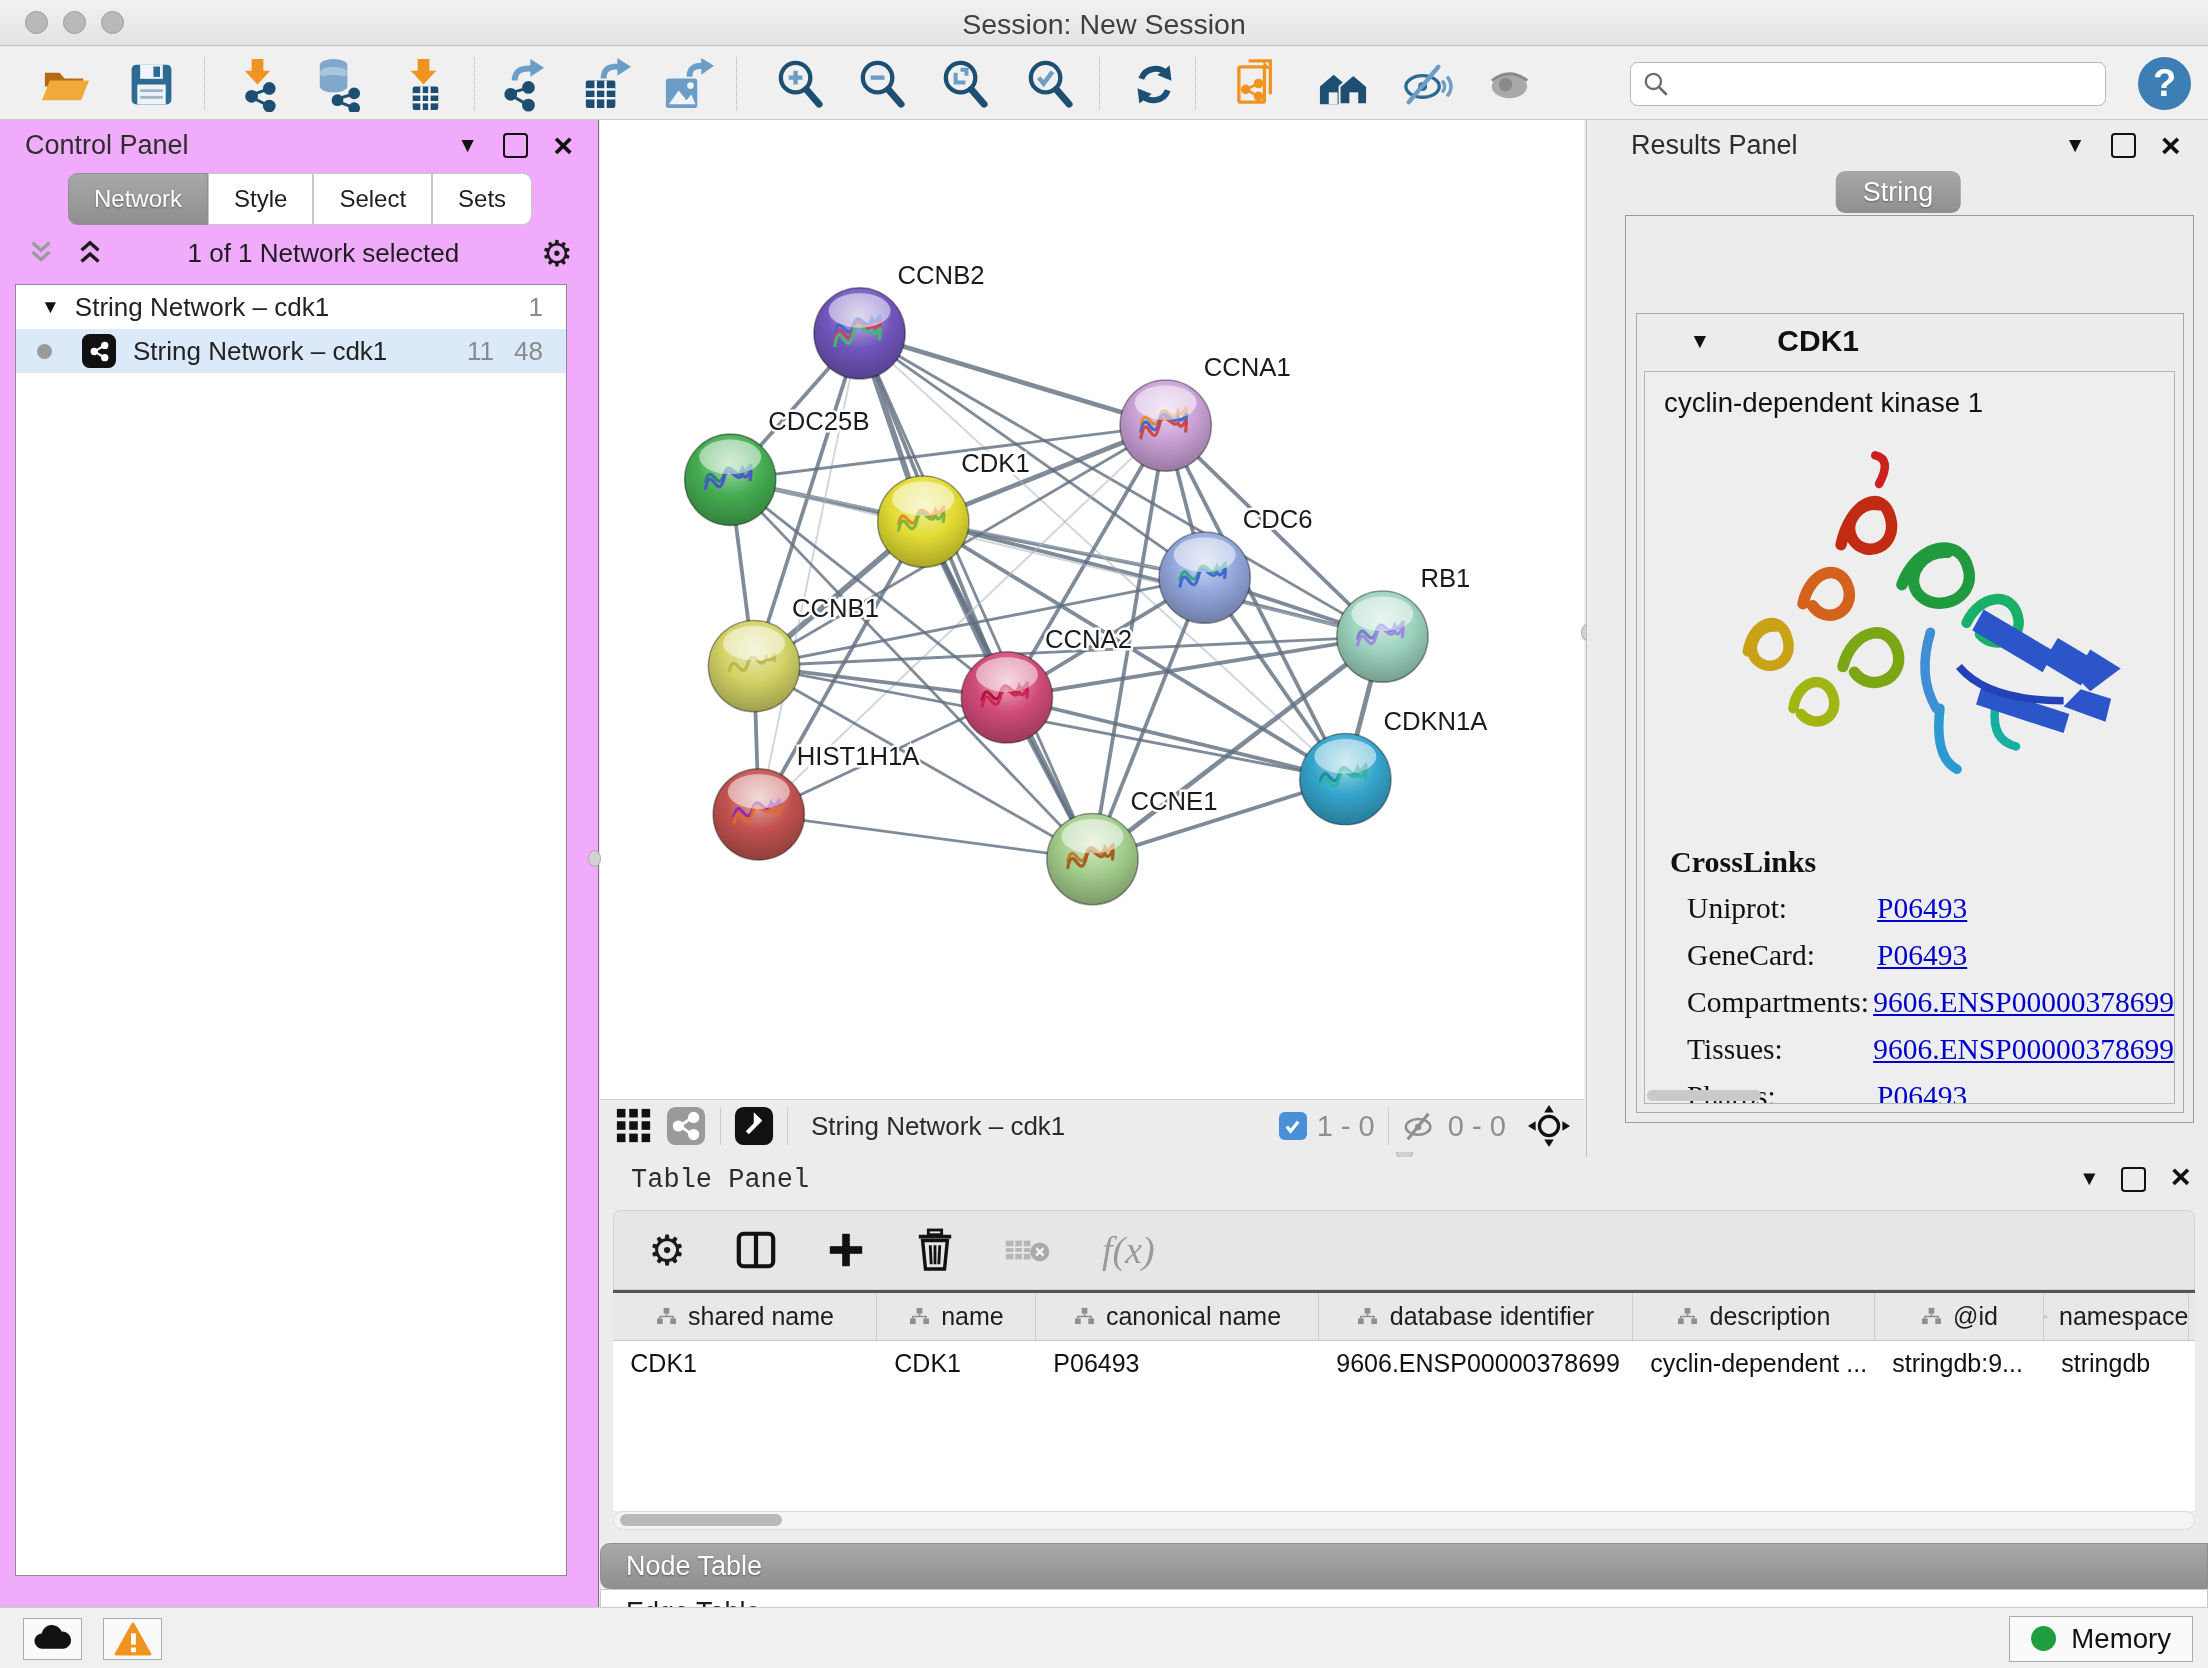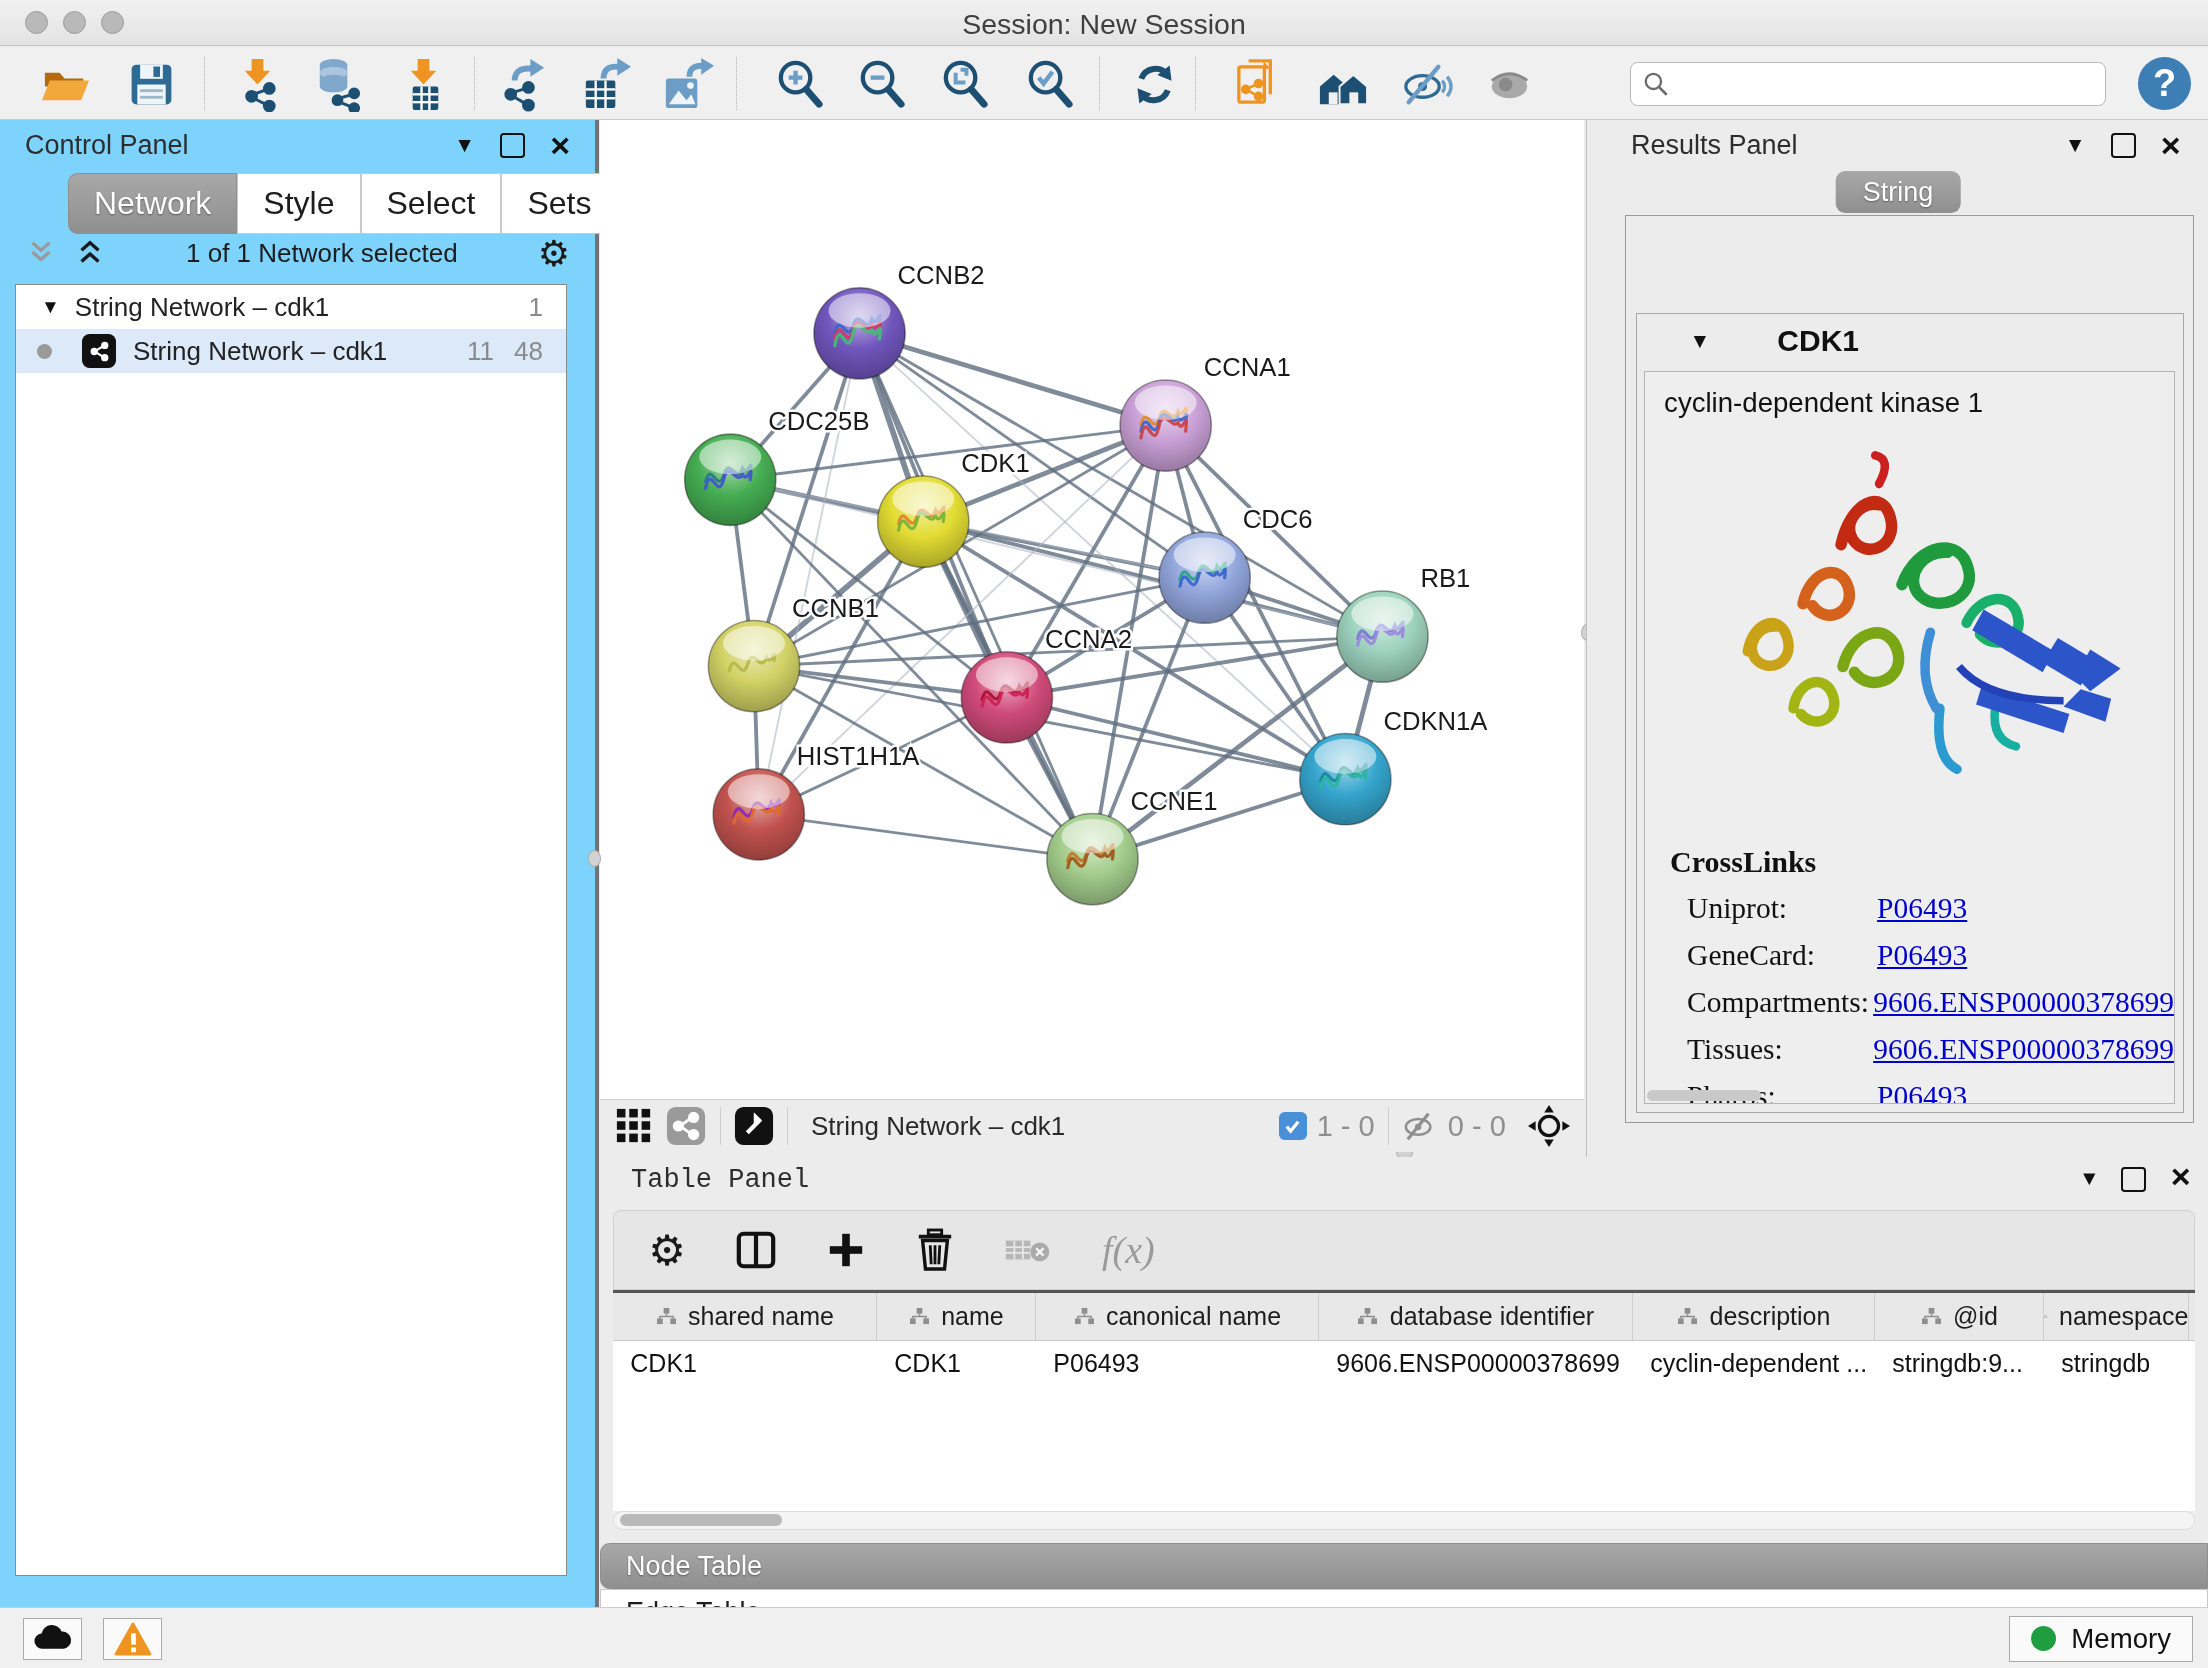--- a/index.html
+++ b/index.html
@@ -33,26 +33,26 @@
 
   
   .panel-title{font-size:27px;color:#2d2d2d;}
   .pctl{display:inline-flex;align-items:center;gap:25px;}
   .pc-collapse{font-size:21px;color:#111;}
   .pc-float{width:25px;height:25px;border:2.9px solid #111;border-radius:3.8px;}
   .pc-close{font-size:34px;font-weight:900;color:#111;line-height:25px;}
 
   
   .control-panel{position:absolute;left:0;top:120px;width:599px;height:1488px;
-    background:#7dd3fc;border-right:4px solid #737373;}
+    background:#f0abfc;border-right:1px solid #737373;}
   .cp-header{position:absolute;left:25px;top:9.5px;right:25px;display:flex;
     align-items:center;justify-content:space-between;}
   .tabs-row{position:absolute;left:68px;top:53px;display:flex;}
-  .tab{height:61px;padding:0 25px;background:#fff;border:1px solid #c9c9c9;
-    display:flex;align-items:center;font-size:32px;color:#1d1d1d;}
+  .tab{height:52px;padding:0 25px;background:#fff;border:1px solid #c9c9c9;
+    display:flex;align-items:center;font-size:24px;color:#1d1d1d;}
   .tab:first-child{border-radius:9.5px 0 0 9.5px;}
   .tab:last-child{border-radius:0 9.5px 9.5px 0;}
   .tab.active{background:linear-gradient(#a8a8a8,#8f8f8f);color:#fff;
     text-shadow:0 1px 1.9px rgba(0,0,0,.4);border-color:#8f8f8f;}
   .cp-sub{position:absolute;left:25px;top:112px;right:25px;height:42px;
     display:flex;align-items:center;}
   .cp-status{flex:1;text-align:center;font-size:26px;color:#1d1d1d;}
   .gear{font-family:"DejaVu Sans",sans-serif;font-size:36px;color:#1a1a1a;}
   .cp-listbox{position:absolute;left:15px;top:164px;width:552px;bottom:32px;
     background:#fff;border:1px solid #8b8b8b;}

